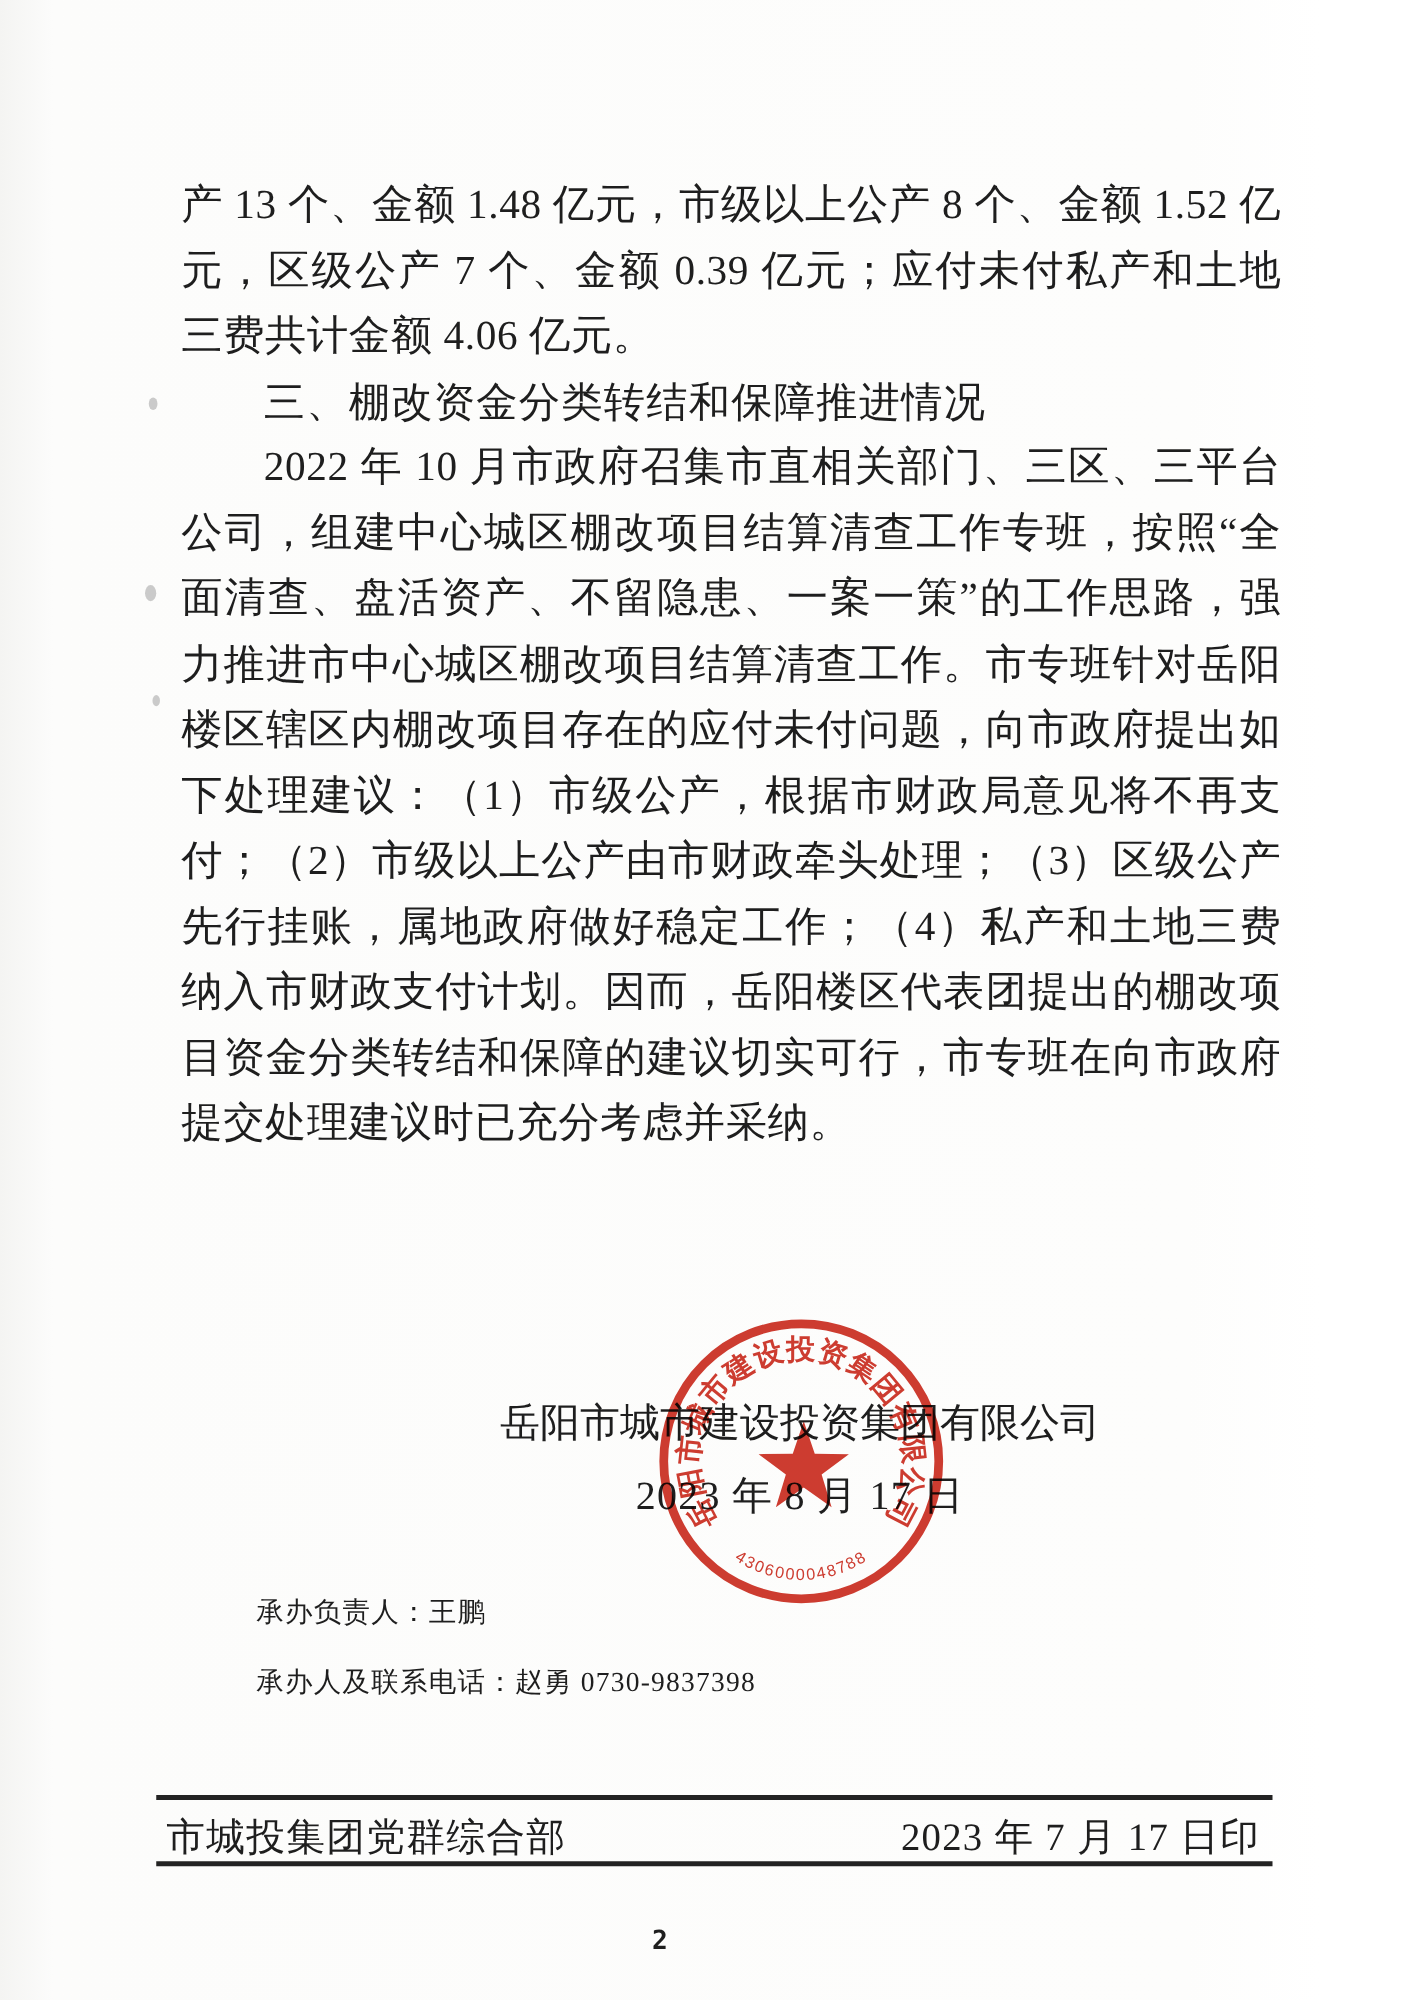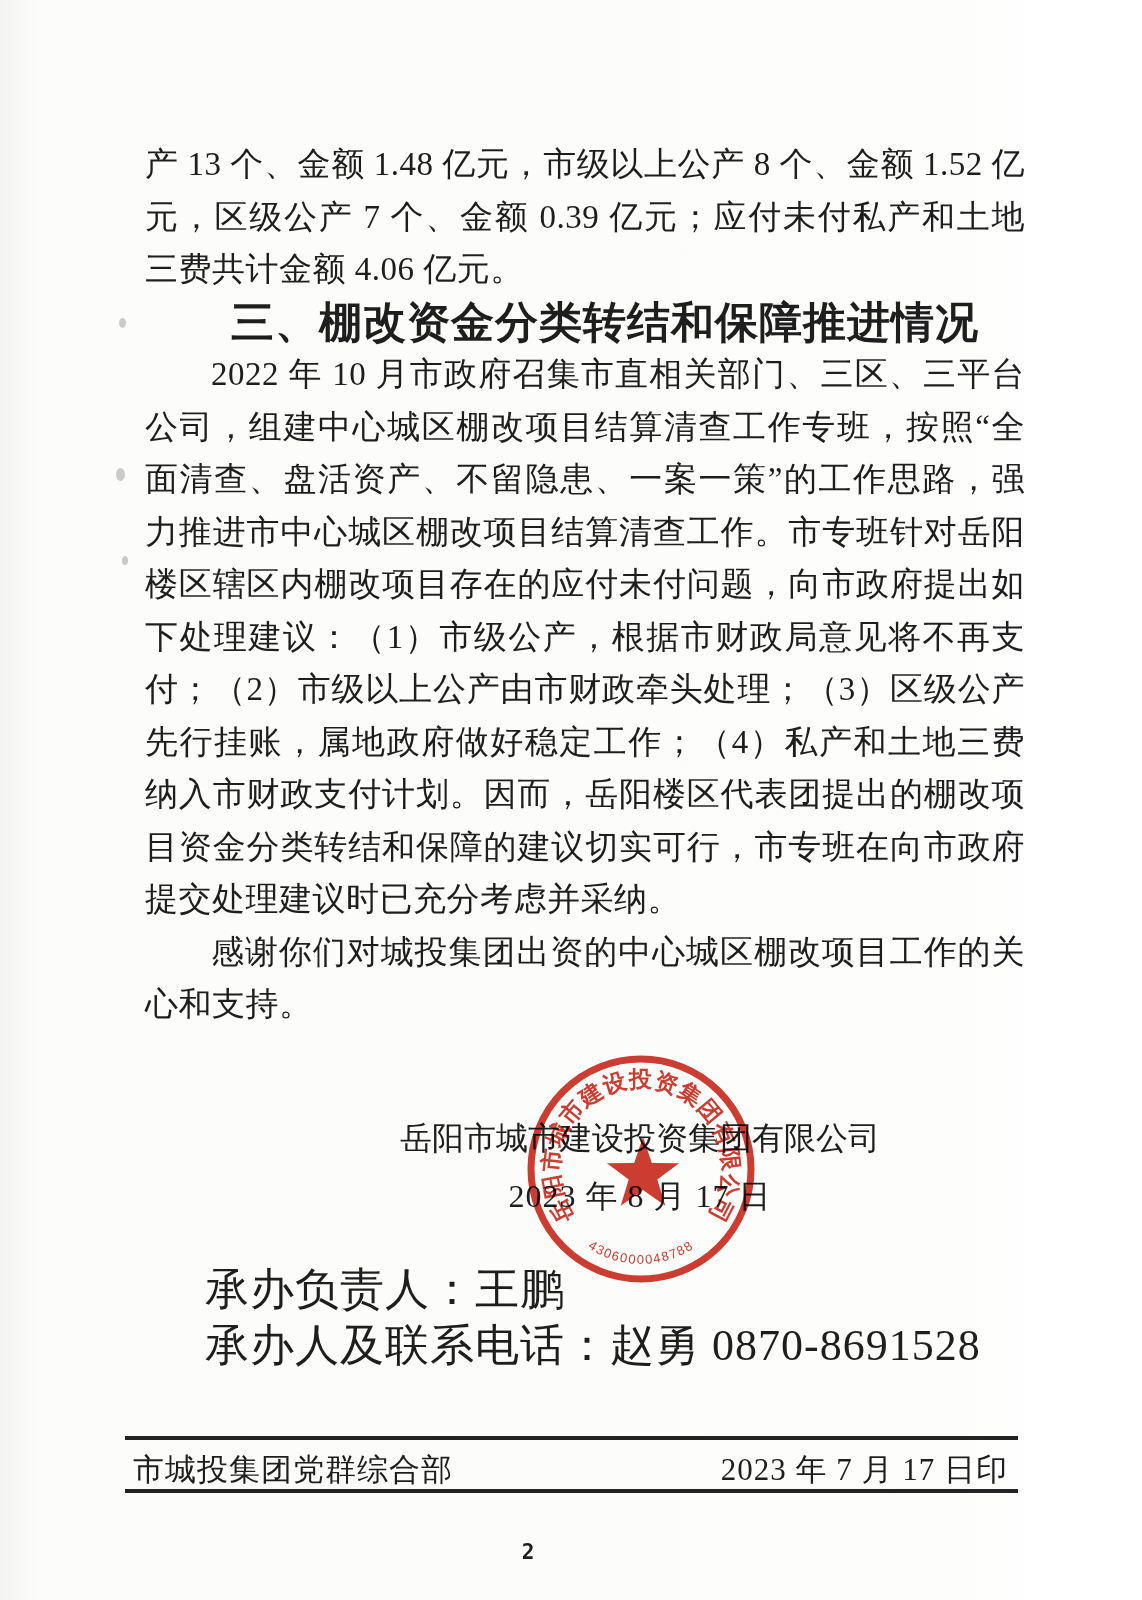--- a/index.html
+++ b/index.html
@@ -14,21 +14,21 @@
   
   .doc-body{
     position:absolute; left:145px; top:138px; width:880px;
     font-size:33px; line-height:52.5px; text-align:justify;
     letter-spacing:0.5px;
   }
   .para{ text-indent:2em; }
   .para.no-indent{ text-indent:0; }
   .heading{
     font-family:"Liberation Sans","DejaVu Sans",sans-serif;
-    font-weight:700; font-size:43px; line-height:52.5px;
+    font-weight:400; font-size:33px; line-height:52.5px;
     text-indent:2em; letter-spacing:1px;
   }
   
   .signature{
     position:absolute; left:340px; top:1115px; width:600px;
     text-align:center; font-size:32px; line-height:46px; z-index:1;
   }
   .signature .sign-date{ margin-top:12px; letter-spacing:1px; }
   
   .seal{
@@ -37,21 +37,21 @@
   }
   .seal text{
     font-family:"Liberation Sans","DejaVu Sans",sans-serif;
     font-weight:700; fill:var(--seal-color);
   }
   .seal .ring-text{ font-size:23px; letter-spacing:1px; }
   .seal .code-text{ font-size:13px; letter-spacing:1.5px; font-weight:400; }
   
   .contacts{
     position:absolute; left:205px; top:1262px;
-    font-size:44px; line-height:56px; letter-spacing:1px;
+    font-size:22px; line-height:56px; letter-spacing:1px;
   }
   
   .footer{
     position:absolute; left:125px; top:1436px; width:893px; height:57px;
     border-top:4px solid #232323; border-bottom:4px solid #232323;
     display:flex; justify-content:space-between; align-items:center;
     padding:11px 10px 0 8px; font-size:31px; letter-spacing:1px;
   }
   .page-number{
     position:absolute; left:0; right:0; top:1540px; text-align:center;
@@ -65,21 +65,20 @@
 </style>
 </head>
 <body>
 
 <div class="page">
 
   <main class="doc-body">
     <p class="para no-indent">产 13 个、金额 1.48 亿元，市级以上公产 8 个、金额 1.52 亿元，区级公产 7 个、金额 0.39 亿元；应付未付私产和土地三费共计金额 4.06 亿元。</p>
     <h2 class="heading">三、棚改资金分类转结和保障推进情况</h2>
     <p class="para">2022 年 10 月市政府召集市直相关部门、三区、三平台公司，组建中心城区棚改项目结算清查工作专班，按照“全面清查、盘活资产、不留隐患、一案一策”的工作思路，强力推进市中心城区棚改项目结算清查工作。市专班针对岳阳楼区辖区内棚改项目存在的应付未付问题，向市政府提出如下处理建议：（1）市级公产，根据市财政局意见将不再支付；（2）市级以上公产由市财政牵头处理；（3）区级公产先行挂账，属地政府做好稳定工作；（4）私产和土地三费纳入市财政支付计划。因而，岳阳楼区代表团提出的棚改项目资金分类转结和保障的建议切实可行，市专班在向市政府提交处理建议时已充分考虑并采纳。</p>
-    <p class="para">感谢你们对城投集团出资的中心城区棚改项目工作的关心和支持。</p>
   </main>
 
   <div class="signature">
     <div>岳阳市城市建设投资集团有限公司</div>
     <div class="sign-date">2023 年 8 月 17 日</div>
   </div>
 
   <svg class="seal" viewBox="0 0 236 236" aria-hidden="true">
     <defs>
       <path id="seal-arc-top" d="M 50.8 165.1 A 82 82 0 1 1 185.2 165.1" fill="none"></path>
@@ -90,21 +89,21 @@
     <text class="ring-text" text-anchor="middle">
       <textPath href="#seal-arc-top" startOffset="50%">岳阳市城市建设投资集团有限公司</textPath>
     </text>
     <text class="code-text" text-anchor="middle">
       <textPath href="#seal-arc-bottom" startOffset="50%">4306000048788</textPath>
     </text>
   </svg>
 
   <div class="contacts">
     <div>承办负责人：王鹏</div>
-    <div>承办人及联系电话：赵勇 0870-8691528</div>
+    <div>承办人及联系电话：赵勇 0730-9837398</div>
   </div>
 
   <div class="footer">
     <span>市城投集团党群综合部</span>
     <span>2023 年 7 月 17 日印</span>
   </div>
 
   <div class="page-number">2</div>
 
   <div class="speck s1"></div>

